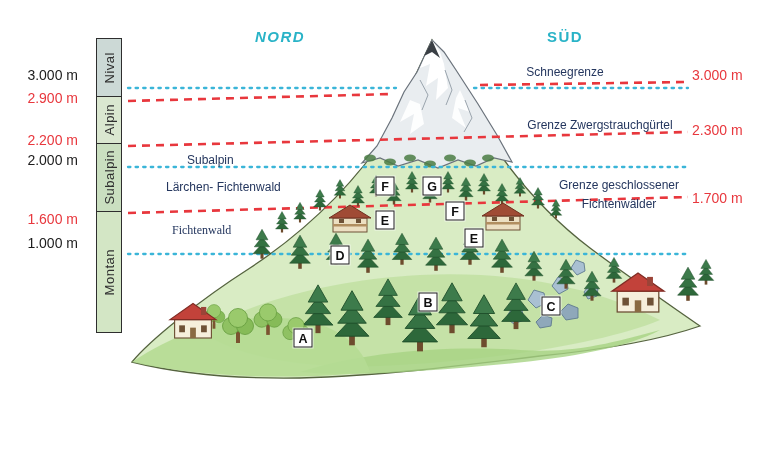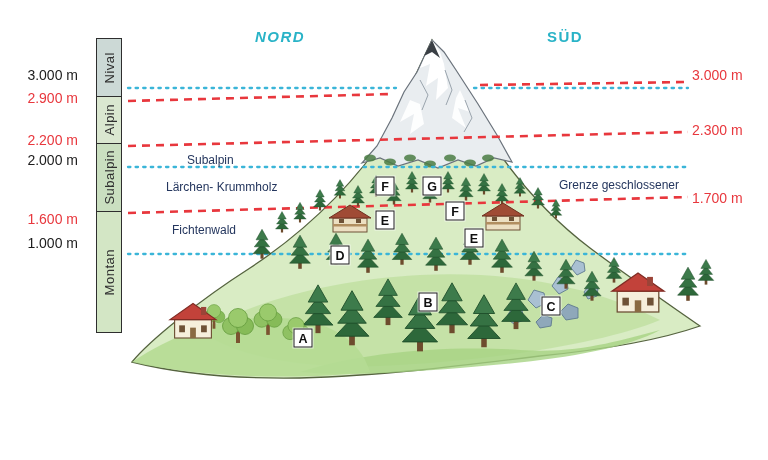--- a/index.html
+++ b/index.html
@@ -33,21 +33,21 @@
   .alt-l4{top:152px;} .alt-l5{top:211px;} .alt-l6{top:235px;}
   .alt-r1{top:67px;} .alt-r2{top:122px;} .alt-r3{top:190px;}
   
   .hdr{position:absolute;top:28px;font-size:15px;letter-spacing:1.5px;color:var(--accent-cyan);font-weight:bold;}
   #hdr-nord{left:255px;font-style:italic;} #hdr-sued{left:547px;}
   .ann{position:absolute;font-size:12px;line-height:19px;color:var(--label-navy);white-space:nowrap;}
   .ann.center{text-align:center;white-space:normal;}
   #ann-alpin{left:128px;top:98px;width:250px;}
   #ann-krummholz{left:187px;top:151px;}
   #ann-laerchen{left:166px;top:178px;}
-  #ann-fichtenwald{left:172px;top:221px;}
+  #ann-fichtenwald{left:172px;top:221px;font-family:Liberation Serif, serif;}
   #ann-schnee{left:505px;top:63px;width:120px;}
   #ann-zwerg{left:518px;top:116px;width:164px;}
   #ann-fichtengrenze{left:549px;top:176px;width:140px;}
   
   .line-red{stroke:var(--line-red);stroke-width:2.6;stroke-dasharray:8 6;fill:none;}
   .line-blue{stroke:var(--line-blue);stroke-width:2.3;stroke-dasharray:2.4 5.2;stroke-linecap:round;fill:none;}
   
   .marker{
     position:absolute;width:19px;height:19px;background:#ffffff;border:1.3px solid #1f1f1f;
     box-sizing:border-box;display:flex;align-items:center;justify-content:center;
@@ -224,24 +224,27 @@
   <div class="alt right red alt-r1">3.000 m</div>
   <div class="alt right red alt-r2">2.300 m</div>
   <div class="alt right red alt-r3">1.700 m</div>
 
   <div class="hdr" id="hdr-nord">NORD</div>
   <div class="hdr" id="hdr-sued">SÜD</div>
 
   <div class="ann center" id="ann-alpin">
   </div>
   <div class="ann" id="ann-krummholz">Subalpin</div>
-  <div class="ann" id="ann-laerchen">Lärchen- Krummholz</div>
+  <div class="ann" id="ann-laerchen">Lärchen- Fichtenwald</div>
   <div class="ann" id="ann-fichtenwald">Fichtenwald</div>
+  <div class="ann center" id="ann-schnee">Schneegrenze</div>
+  <div class="ann center" id="ann-zwerg">Grenze Zwergstrauchgürtel</div>
   <div class="ann center" id="ann-fichtengrenze">
     <div>Grenze geschlossener</div>
+    <div>Fichtenwälder</div>
   </div>
 
   <div>
       <div class="marker" style="left: 303px; top: 338px;">A</div>
       <div class="marker" style="left: 428px; top: 302px;">B</div>
       <div class="marker" style="left: 551px; top: 306px;">C</div>
       <div class="marker" style="left: 340px; top: 255px;">D</div>
       <div class="marker" style="left: 385px; top: 220px;">E</div>
       <div class="marker" style="left: 474px; top: 238px;">E</div>
       <div class="marker" style="left: 385px; top: 186px;">F</div>

